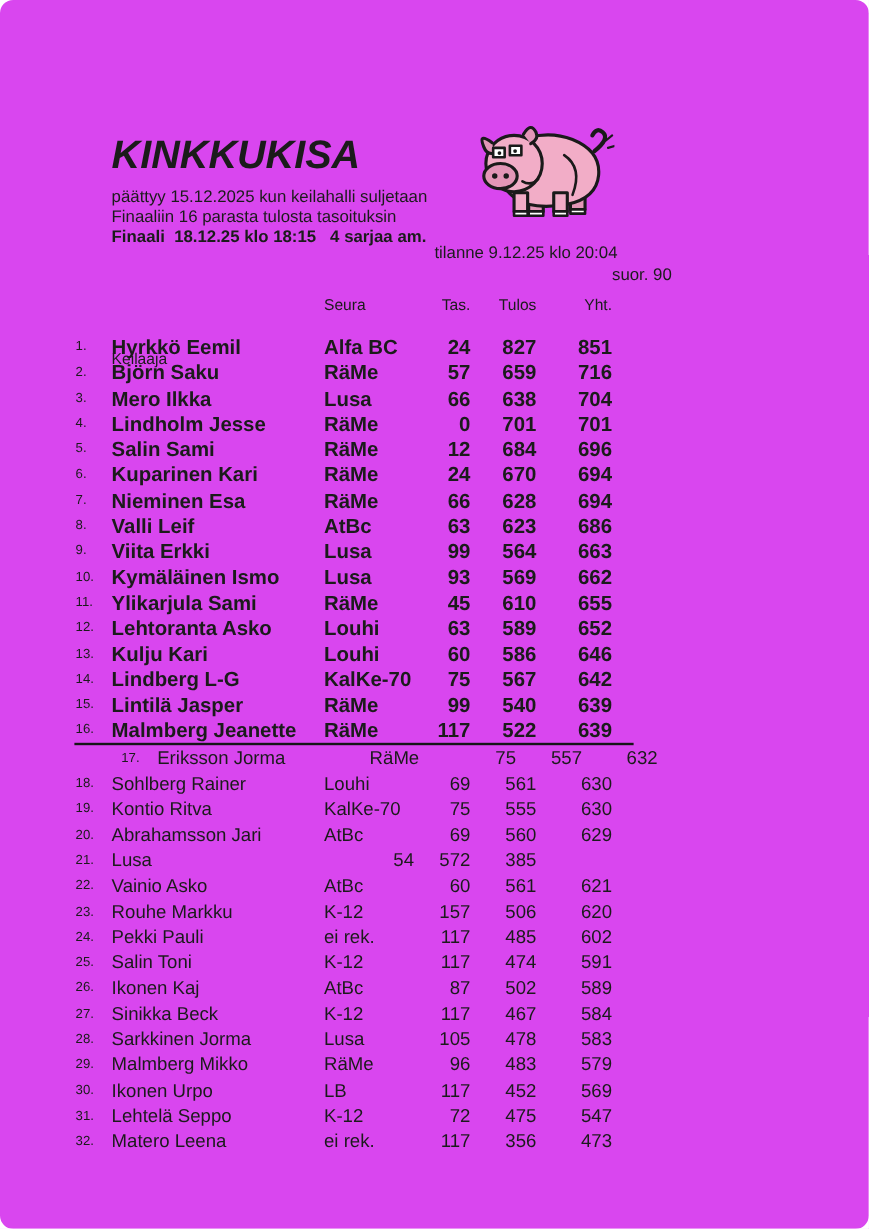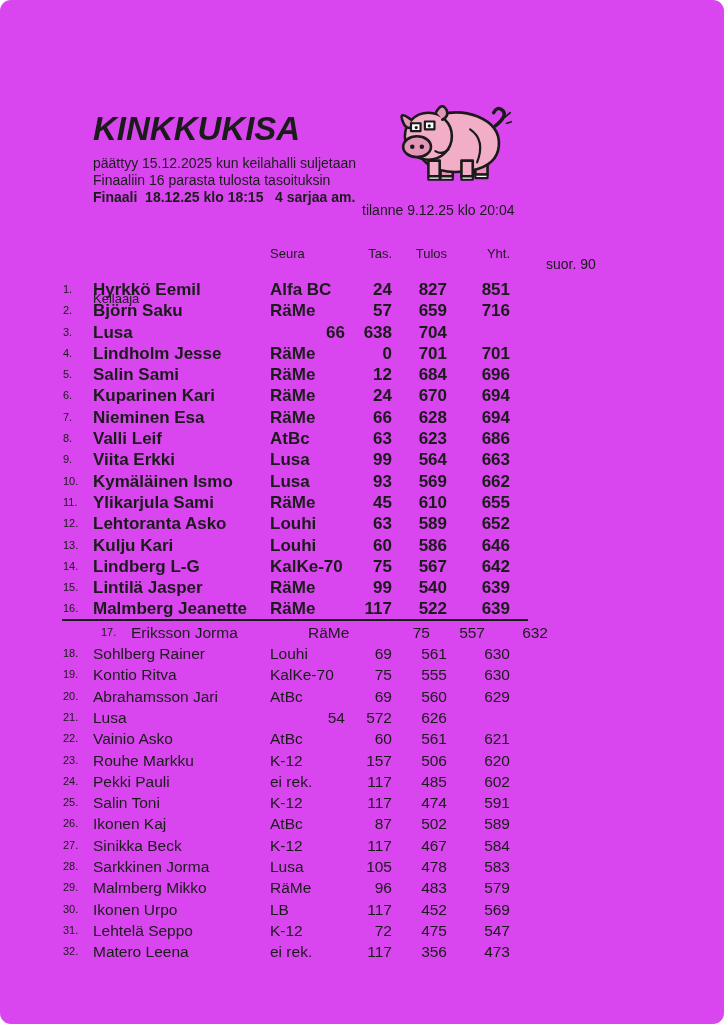--- a/index.html
+++ b/index.html
@@ -29,21 +29,21 @@
     line-height: 34px;
     font-weight: bold;
     font-style: italic;
     letter-spacing: 0px;
     white-space: pre;
   }
   .sub { font-size: 14px; line-height: 17px; white-space: pre; }
   .sub.bold { font-weight: bold; }
 
   .status-line { position: absolute; left: 362px; top: 202px; font-size: 14px; white-space: pre; }
-  .suor-line   { position: absolute; left: 546px; top: 220px; font-size: 14px; white-space: pre; margin-top: 36px; }
+  .suor-line   { position: absolute; left: 510px; top: 220px; font-size: 14px; white-space: pre; }
 
   .pig { position: absolute; left: 390px; top: 98px; width: 122px; height: 87px; }
 
   
   .results { position: absolute; left: 63px; top: 246px; width: 447px; }
   .grid-row {
     display: grid;
     grid-template-columns: 30px 177px 75px 47px 55px 63px;
   }
   .thead { font-size: 13px; line-height: 15px; height: 15px; }
@@ -138,20 +138,21 @@
         <div class="grid-row row finalist">
     <span class="c-rank">2.</span>
     <span class="c-name">Björn Saku</span>
     <span class="c-club">RäMe</span>
     <span class="c-tas">57</span>
     <span class="c-tulos">659</span>
     <span class="c-yht">716</span>
   </div>
         <div class="grid-row row finalist">
     <span class="c-rank">3.</span>
+    <span class="c-name">Mero Ilkka</span>
     <span class="c-club">Lusa</span>
     <span class="c-tas">66</span>
     <span class="c-tulos">638</span>
     <span class="c-yht">704</span>
   </div>
         <div class="grid-row row finalist">
     <span class="c-rank">4.</span>
     <span class="c-name">Lindholm Jesse</span>
     <span class="c-club">RäMe</span>
     <span class="c-tas">0</span>
@@ -284,21 +285,21 @@
     <span class="c-club">AtBc</span>
     <span class="c-tas">69</span>
     <span class="c-tulos">560</span>
     <span class="c-yht">629</span>
   </div>
         <div class="grid-row row">
     <span class="c-rank">21.</span>
     <span class="c-club">Lusa</span>
     <span class="c-tas">54</span>
     <span class="c-tulos">572</span>
-    <span class="c-yht">626</span>
+    <span class="c-yht">385</span>
   </div>
         <div class="grid-row row">
     <span class="c-rank">22.</span>
     <span class="c-name">Vainio Asko</span>
     <span class="c-club">AtBc</span>
     <span class="c-tas">60</span>
     <span class="c-tulos">561</span>
     <span class="c-yht">621</span>
   </div>
         <div class="grid-row row">

